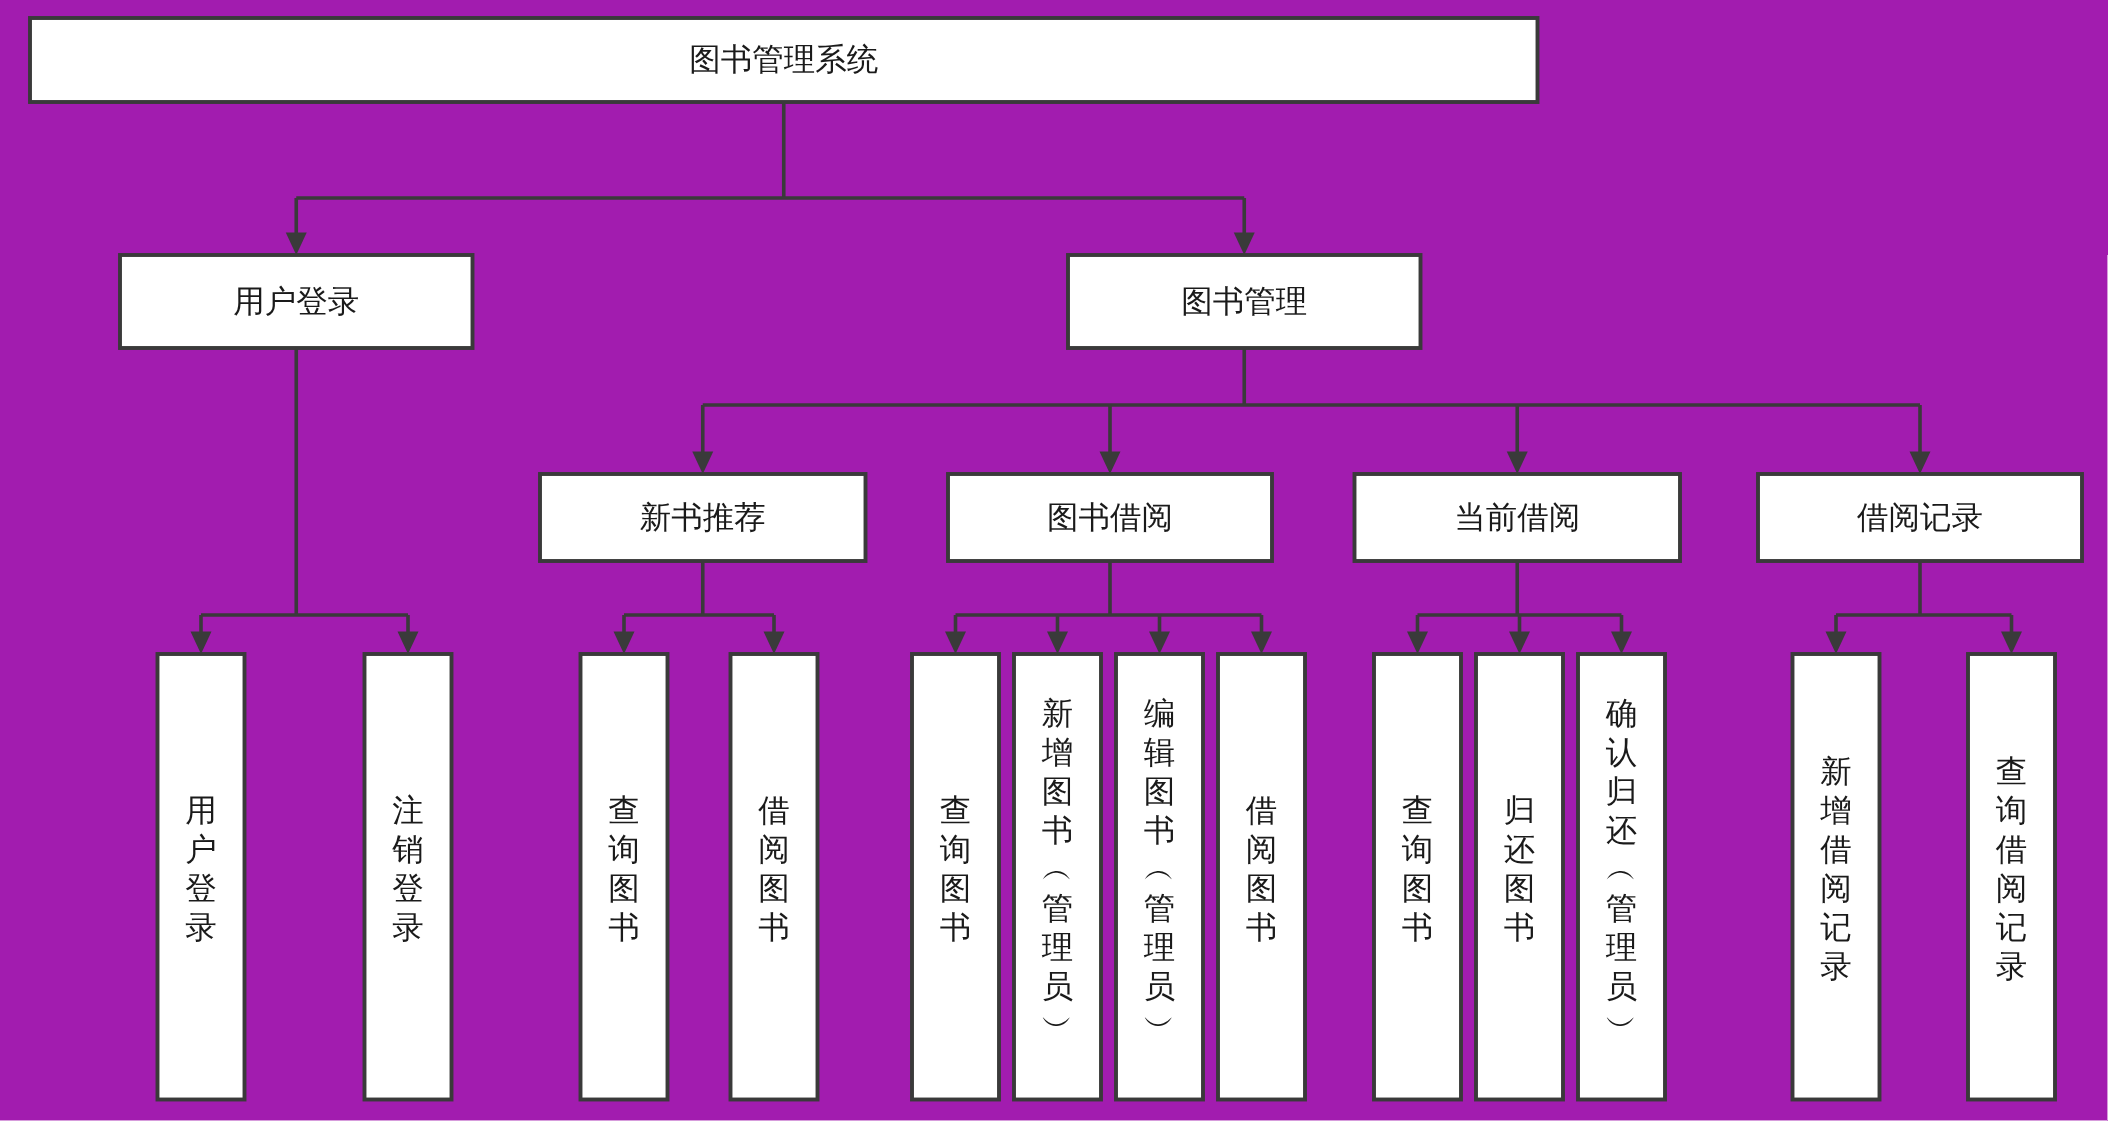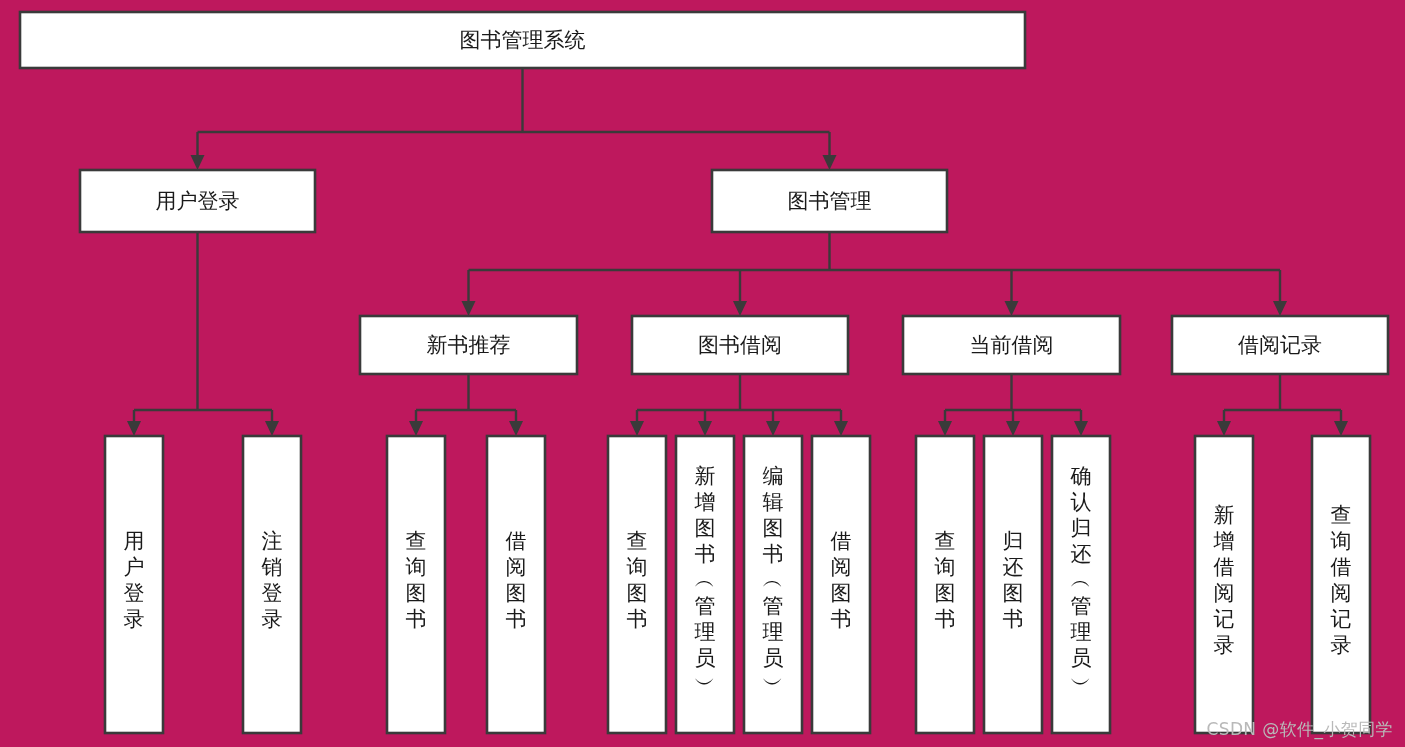--- a/index.html
+++ b/index.html
@@ -8,21 +8,21 @@
     padding: 0;
     background: #ffffff;
   }
   body {
     font-family: "DejaVu Sans", "Liberation Sans", sans-serif;
   }
   #diagram-root {
     position: relative;
     width: 1405px;
     height: 747px;
-    background: #be185d;
+    background: #a21caf;
     overflow: hidden;
   }
   svg#tree-svg {
     position: absolute;
     left: 0;
     top: 0;
     width: 1405px;
     height: 747px;
     display: block;
   }
@@ -201,14 +201,13 @@
         <g>
           <rect x="1195" y="436" width="58" height="297" class="node-box"></rect>
           <text x="1224" class="node-label-vertical"><tspan x="1224" y="521.5">新</tspan><tspan x="1224" y="547.5">增</tspan><tspan x="1224" y="573.5">借</tspan><tspan x="1224" y="599.5">阅</tspan><tspan x="1224" y="625.5">记</tspan><tspan x="1224" y="651.5">录</tspan></text>
         </g>
         <g>
           <rect x="1312" y="436" width="58" height="297" class="node-box"></rect>
           <text x="1341" class="node-label-vertical"><tspan x="1341" y="521.5">查</tspan><tspan x="1341" y="547.5">询</tspan><tspan x="1341" y="573.5">借</tspan><tspan x="1341" y="599.5">阅</tspan><tspan x="1341" y="625.5">记</tspan><tspan x="1341" y="651.5">录</tspan></text>
         </g>
       </g>
   </svg>
-  <div class="watermark-text">CSDN @软件_小贺同学</div>
 </div>
 
 </body></html>

